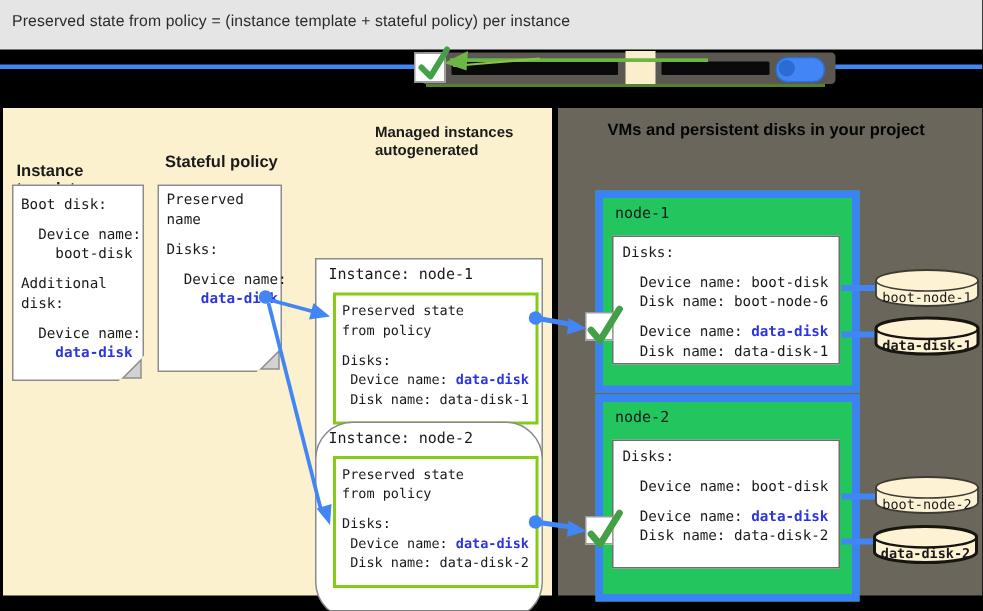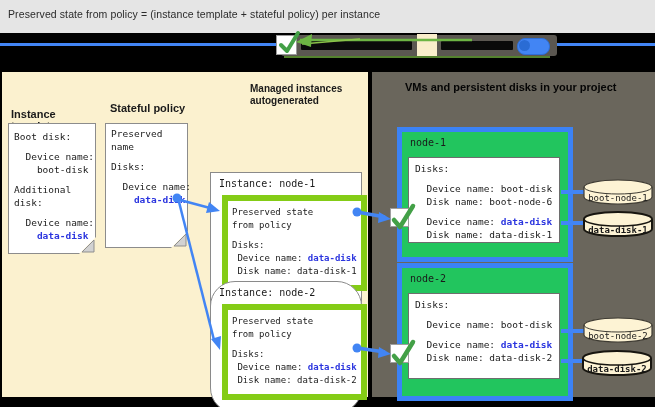--- a/index.html
+++ b/index.html
@@ -41,21 +41,21 @@
   .blue{color:#2B35DF;font-weight:bold;}
   .doc1{left:8px;top:123px;width:86px;height:129px;padding:0;}
   .doc1 .body{padding:6px 0 0 5px;}
   .doc2{left:105px;top:123px;width:81px;height:123px;}
   .doc2 .body{padding:3px 0 0 5px;}
   .fold{position:absolute;right:-1px;bottom:-1px;z-index:5;}
   
   .mi{left:210px;width:150px;height:133px;background:#fff;border:1.5px solid #8a8a8a;z-index:4;}
   .mi.n1{top:128px;margin-top:44px;} .mi.n2{top:281px;height:130px;border-radius:25px;}
   .mi .label{position:absolute;left:8px;top:5px;font-family:"DejaVu Sans Mono",monospace;font-size:10px;color:#1a1a1a;}
-  .mi .inner{position:absolute;left:11px;top:22px;width:133px;height:84px;border:6px solid #84cc16;background:#fff;}
+  .mi .inner{position:absolute;left:11px;top:22px;width:133px;height:84px;border:2px solid #84cc16;background:#fff;}
   .mi .inner .body{padding:5px 0 0 4px;font-size:9px;}
   .mi .inner .ln{height:13px;}
   
   .node{width:166px;height:125px;background:#22c55e;border:5px solid #3b82f6;z-index:4;}
   .node.n1{left:397px;top:127px;} .node.n2{left:397px;top:263px;height:128px;}
   .node .label{position:absolute;left:8px;top:5px;font-family:"DejaVu Sans Mono",monospace;font-size:10px;color:#1a1a1a;}
   .node .inner{position:absolute;left:6px;top:25px;width:150px;height:84px;border:1px solid #6E6E6E;background:#fff;}
   .node .inner .body{padding:4px 0 0 6px;}
   
   .stub{width:23px;height:4px;background:#4285F4;z-index:5;}

